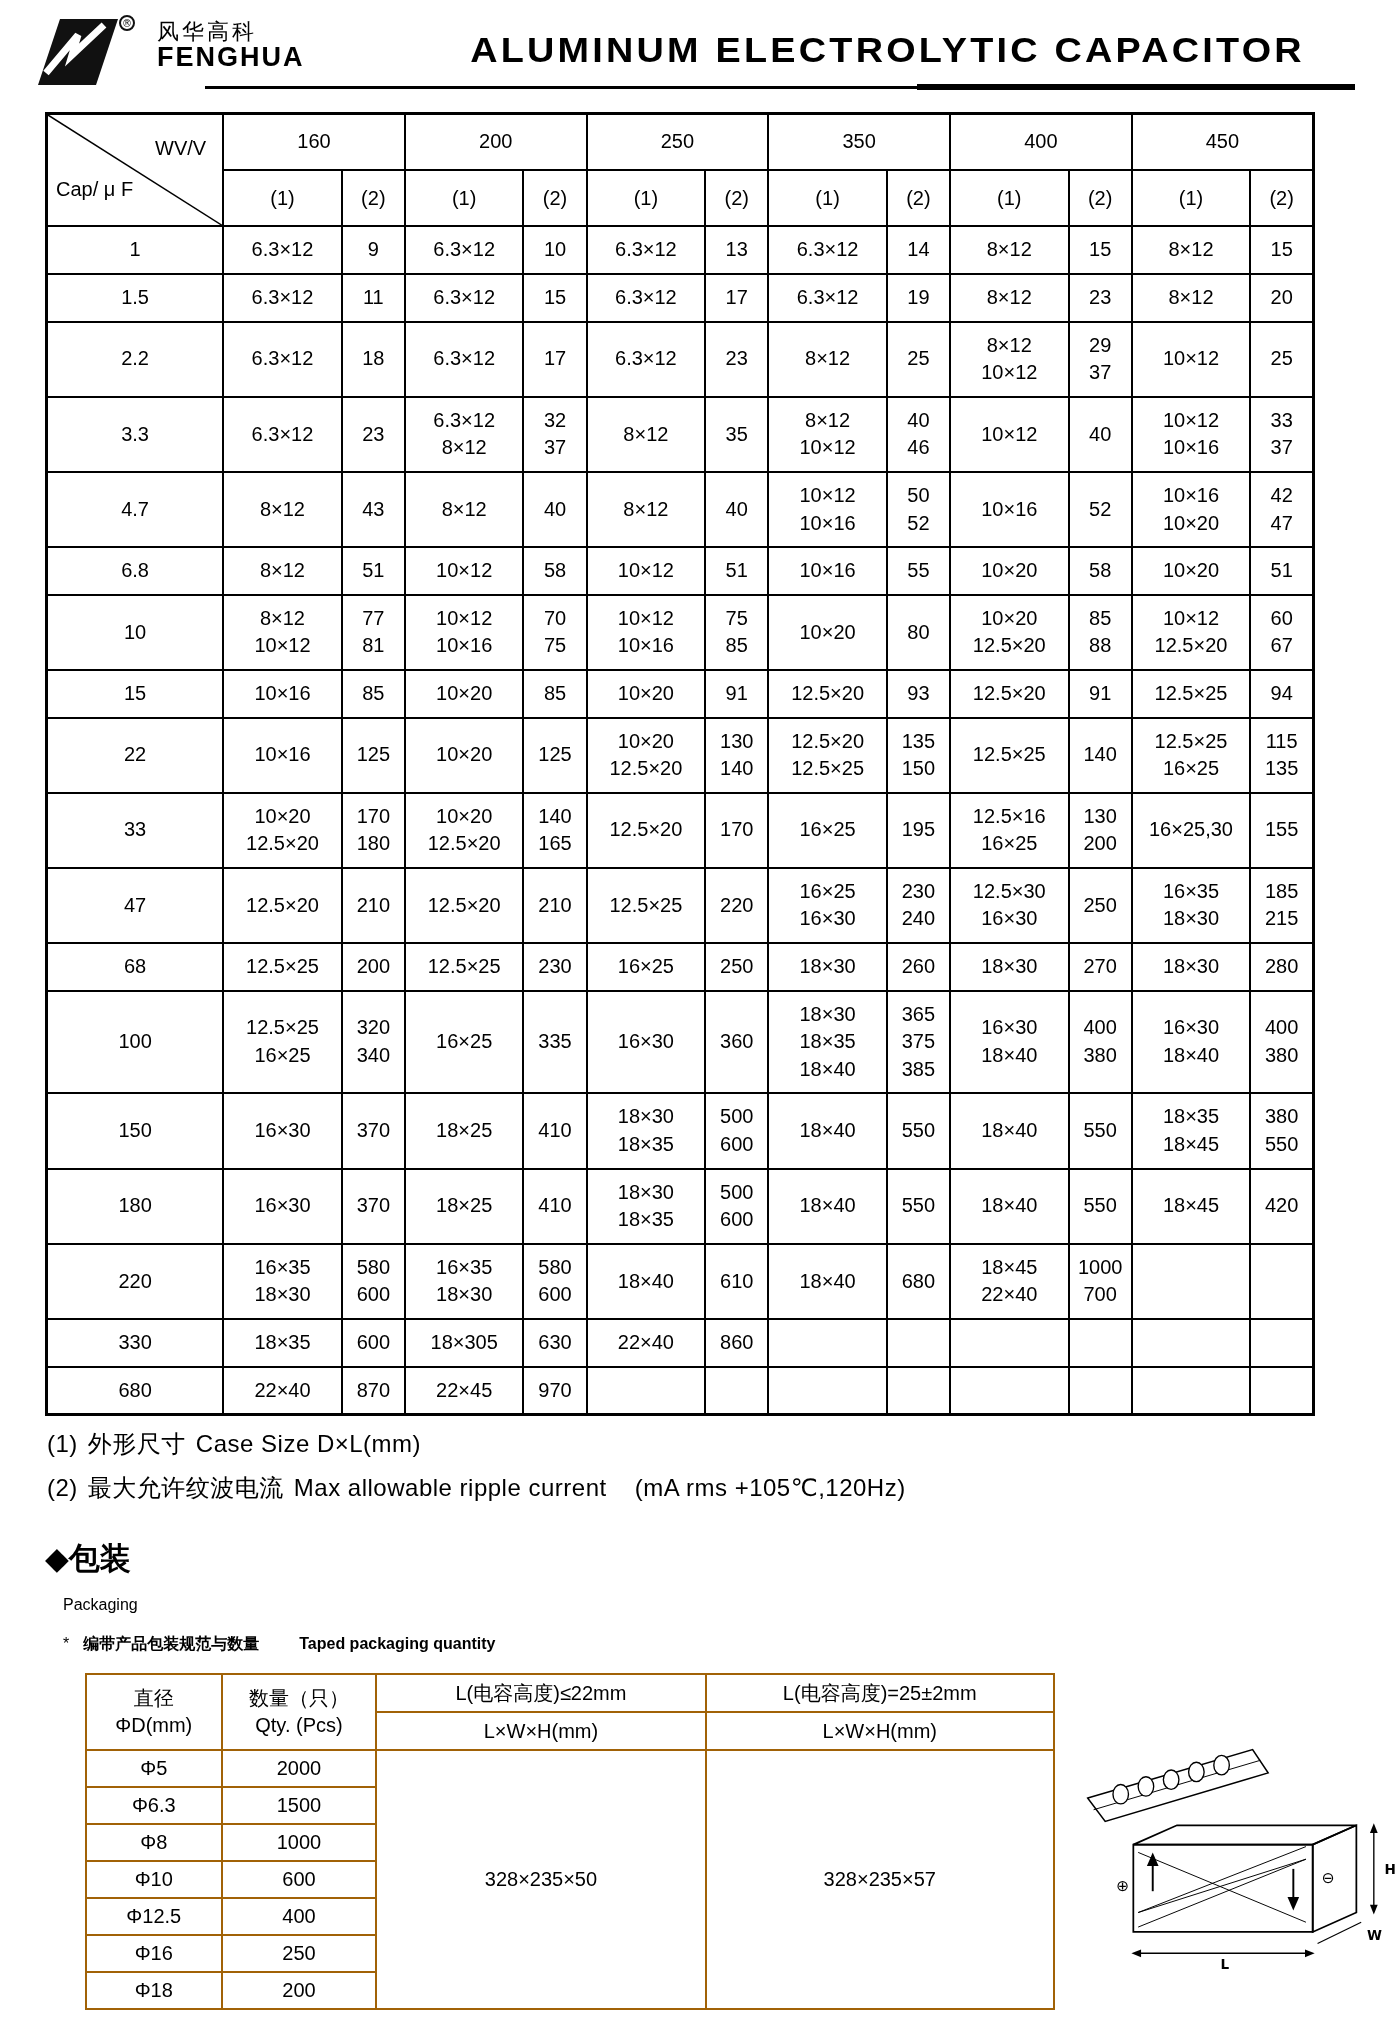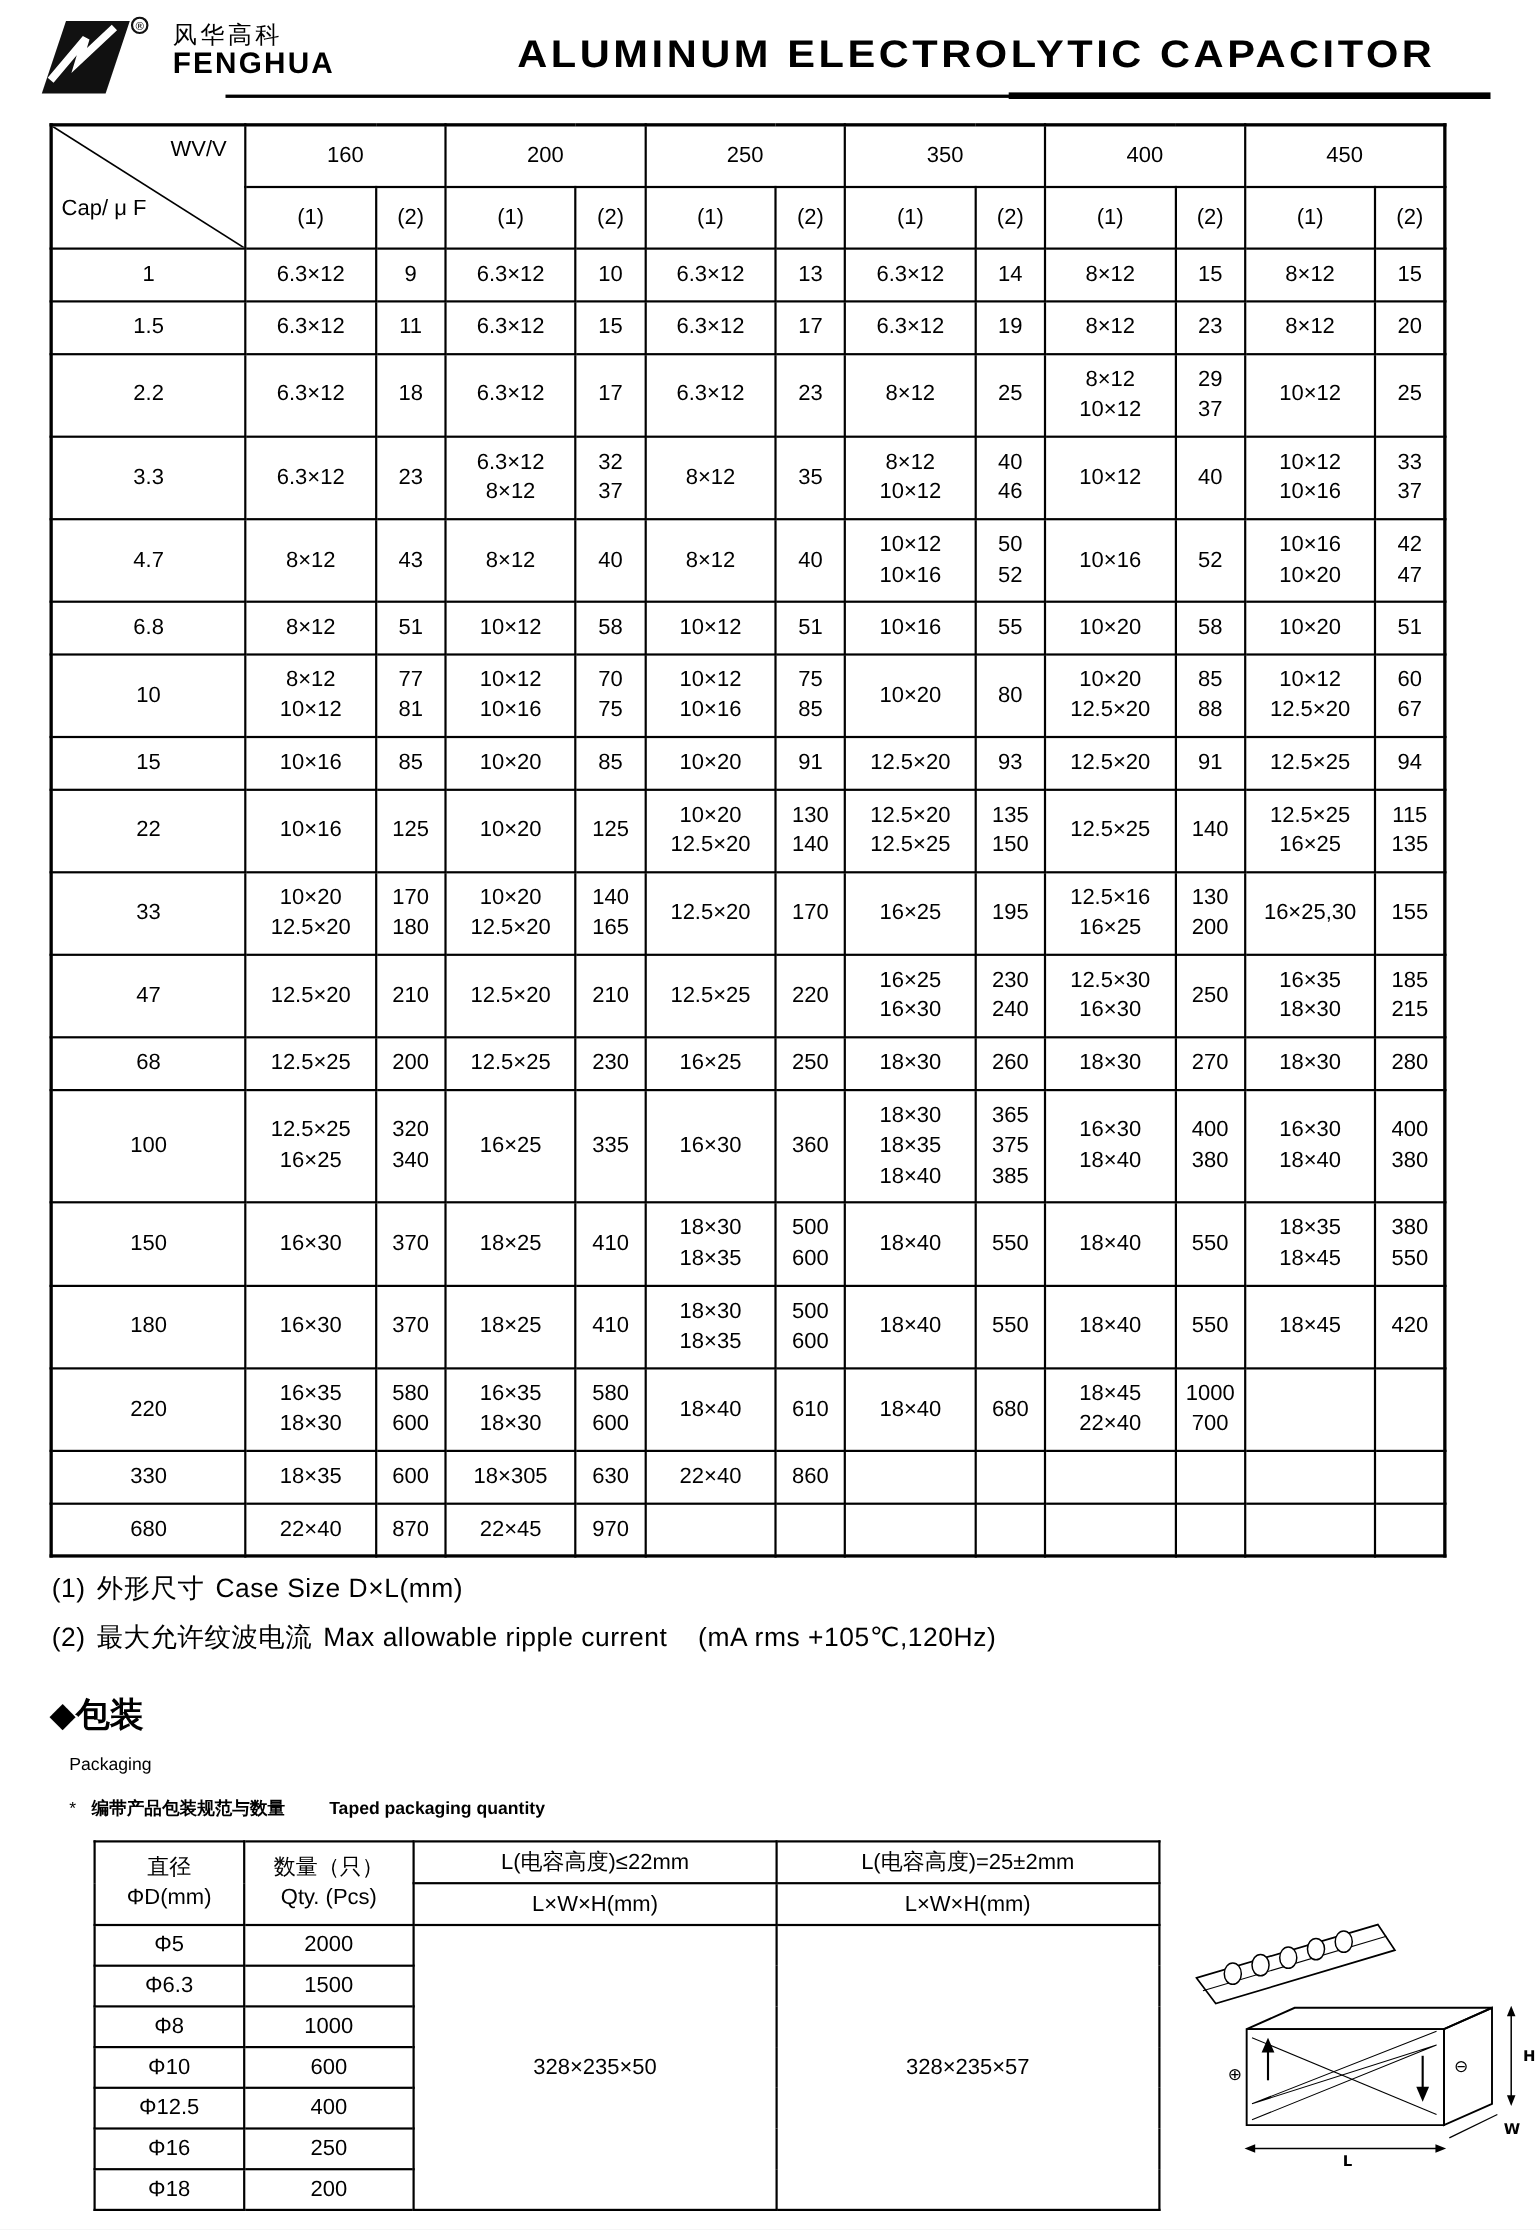--- a/index.html
+++ b/index.html
@@ -28,40 +28,40 @@
   table { border-collapse:collapse; }
   .ratings { width:1270px; border:3px solid #000; table-layout:fixed; }
   .ratings th, .ratings td {
     border:2px solid #000; text-align:center; vertical-align:middle;
     font-size:20px; font-weight:normal; padding:9px 2px; line-height:1.38;
     white-space:pre-line;
   }
   .ratings thead th { padding:7px 2px; }
   .corner { position:relative; padding:0 !important; height:84px; }
   .diag-svg { position:absolute; inset:0; width:100%; height:100%; }
-  .c-top { position:absolute; top:8px; right:16px; font-size:20px; }
+  .c-top { position:absolute; top:20px; right:16px; font-size:20px; }
   .c-bot { position:absolute; bottom:22px; left:8px; font-size:20px; }
 
   
   .notes { margin-top:12px; margin-left:2px; }
   .note-line { font-size:24px; margin-bottom:12px; letter-spacing:0.5px; }
   .note-line .zh { margin:0 10px 0 10px; }
   .note-line .cond { margin-left:28px; }
 
   
   .pkg-sec-title { margin-top:34px; font-size:31px; font-weight:bold; }
   .pkg-sec-en { margin-top:16px; margin-left:18px; font-size:16px; }
   .pkg-sub { margin-top:20px; margin-left:18px; font-size:16px; font-weight:bold; }
   .pkg-sub .star { font-weight:normal; margin-right:14px; }
   .pkg-sub .en { margin-left:40px; }
 
   .pkg-flex { display:flex; margin-top:18px; }
   .pkg-table { margin-left:40px; width:975px; border:2px solid #000; table-layout:fixed; }
   .pkg-table th, .pkg-table td {
-    border:2px solid #000000; text-align:center; vertical-align:middle;
+    border:2px solid #a16207; text-align:center; vertical-align:middle;
     font-size:20px; font-weight:normal; padding:4px 2px; line-height:1.35;
   }
   .pkg-table thead th { height:38px; }
   .pkg-size { font-size:20px; }
   .pkg-diagram { margin-left:25px; margin-top:55px; }
 
   svg text { font-family:"DejaVu Sans",sans-serif; }
 </style>
 <title>ALUMINUM ELECTROLYTIC CAPACITOR</title></head>
 <body>

